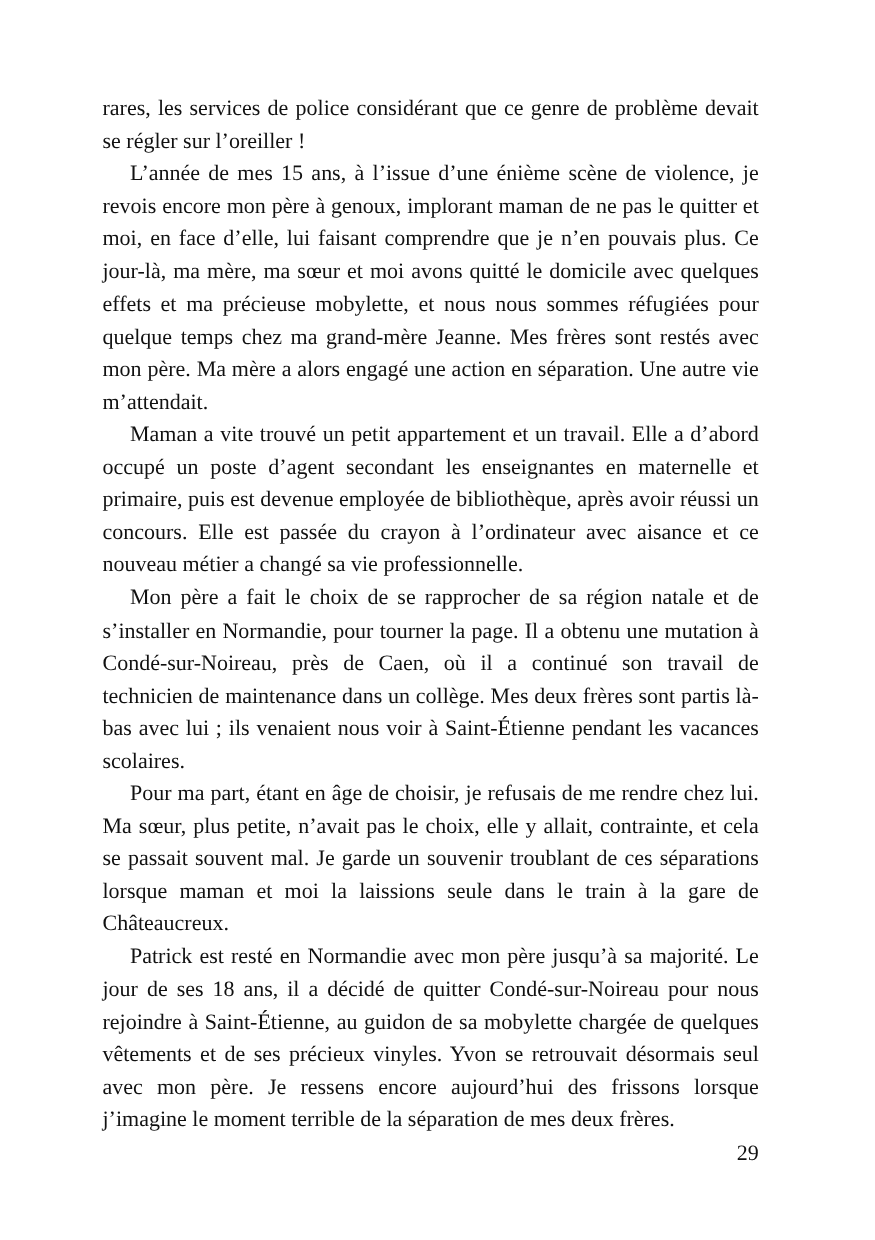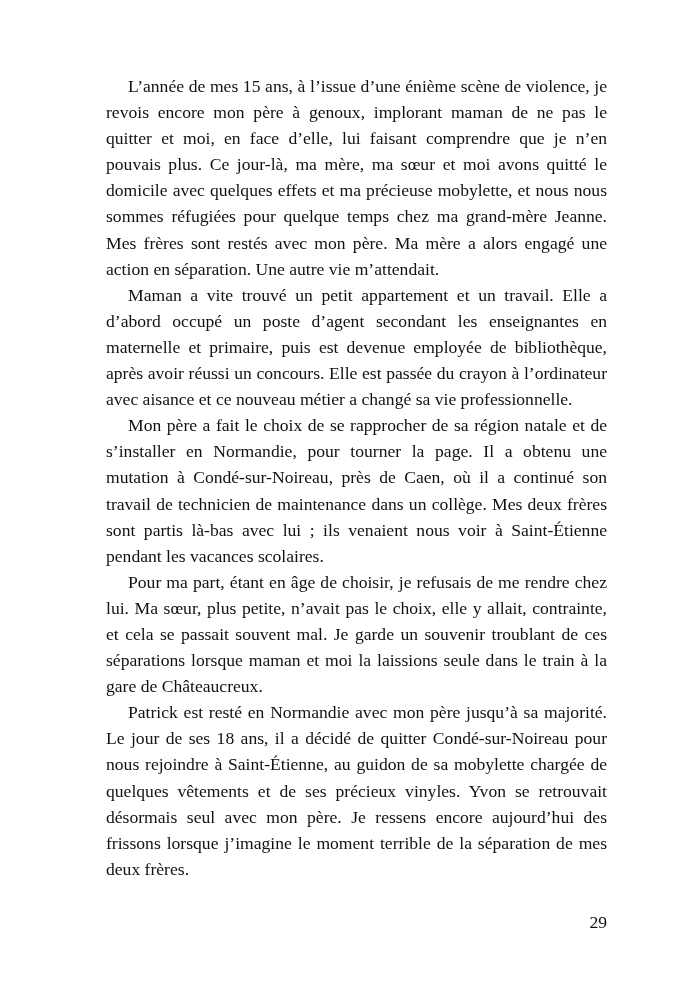--- a/index.html
+++ b/index.html
@@ -13,36 +13,37 @@
     font-size: 17.6px;
     line-height: 26.1px;
     color: #111111;
   }
   .para {
     margin: 0;
     text-align: justify;
     text-indent: 0;
     hyphens: none;
   }
-  .para.indent { text-indent: 22px; margin-left: 24px; }
+  .para.indent { text-indent: 22px; }
   .page-number {
     position: absolute;
     left: 575px;
     top: 912px;
     width: 32px;
     text-align: right;
     font-family: "Liberation Serif", "DejaVu Serif", serif;
     font-size: 17.6px;
     color: #111111;
   }
 </style>
 </head>
 <body>
 
 <div class="page">
+  <p class="para">rares, les services de police considérant que ce genre de problème devait se régler sur l’oreiller !</p>
   <p class="para indent">L’année de mes 15 ans, à l’issue d’une énième scène de violence, je revois encore mon père à genoux, implorant maman de ne pas le quitter et moi, en face d’elle, lui faisant comprendre que je n’en pouvais plus. Ce jour-là, ma mère, ma sœur et moi avons quitté le domicile avec quelques effets et ma précieuse mobylette, et nous nous sommes réfugiées pour quelque temps chez ma grand-mère Jeanne. Mes frères sont restés avec mon père. Ma mère a alors engagé une action en séparation. Une autre vie m’attendait.</p>
   <p class="para indent">Maman a vite trouvé un petit appartement et un travail. Elle a d’abord occupé un poste d’agent secondant les enseignantes en maternelle et primaire, puis est devenue employée de bibliothèque, après avoir réussi un concours. Elle est passée du crayon à l’ordinateur avec aisance et ce nouveau métier a changé sa vie professionnelle.</p>
   <p class="para indent">Mon père a fait le choix de se rapprocher de sa région natale et de s’installer en Normandie, pour tourner la page. Il a obtenu une mutation à Condé-sur-Noireau, près de Caen, où il a continué son travail de technicien de maintenance dans un collège. Mes deux frères sont partis là-bas avec lui ; ils venaient nous voir à Saint-Étienne pendant les vacances scolaires.</p>
   <p class="para indent">Pour ma part, étant en âge de choisir, je refusais de me rendre chez lui. Ma sœur, plus petite, n’avait pas le choix, elle y allait, contrainte, et cela se passait souvent mal. Je garde un souvenir troublant de ces séparations lorsque maman et moi la laissions seule dans le train à la gare de Châteaucreux.</p>
   <p class="para indent">Patrick est resté en Normandie avec mon père jusqu’à sa majorité. Le jour de ses 18 ans, il a décidé de quitter Condé-sur-Noireau pour nous rejoindre à Saint-Étienne, au guidon de sa mobylette chargée de quelques vêtements et de ses précieux vinyles. Yvon se retrouvait désormais seul avec mon père. Je ressens encore aujourd’hui des frissons lorsque j’imagine le moment terrible de la séparation de mes deux frères.</p>
 </div>
 
 <div class="page-number">29</div>
 
 </body></html>

